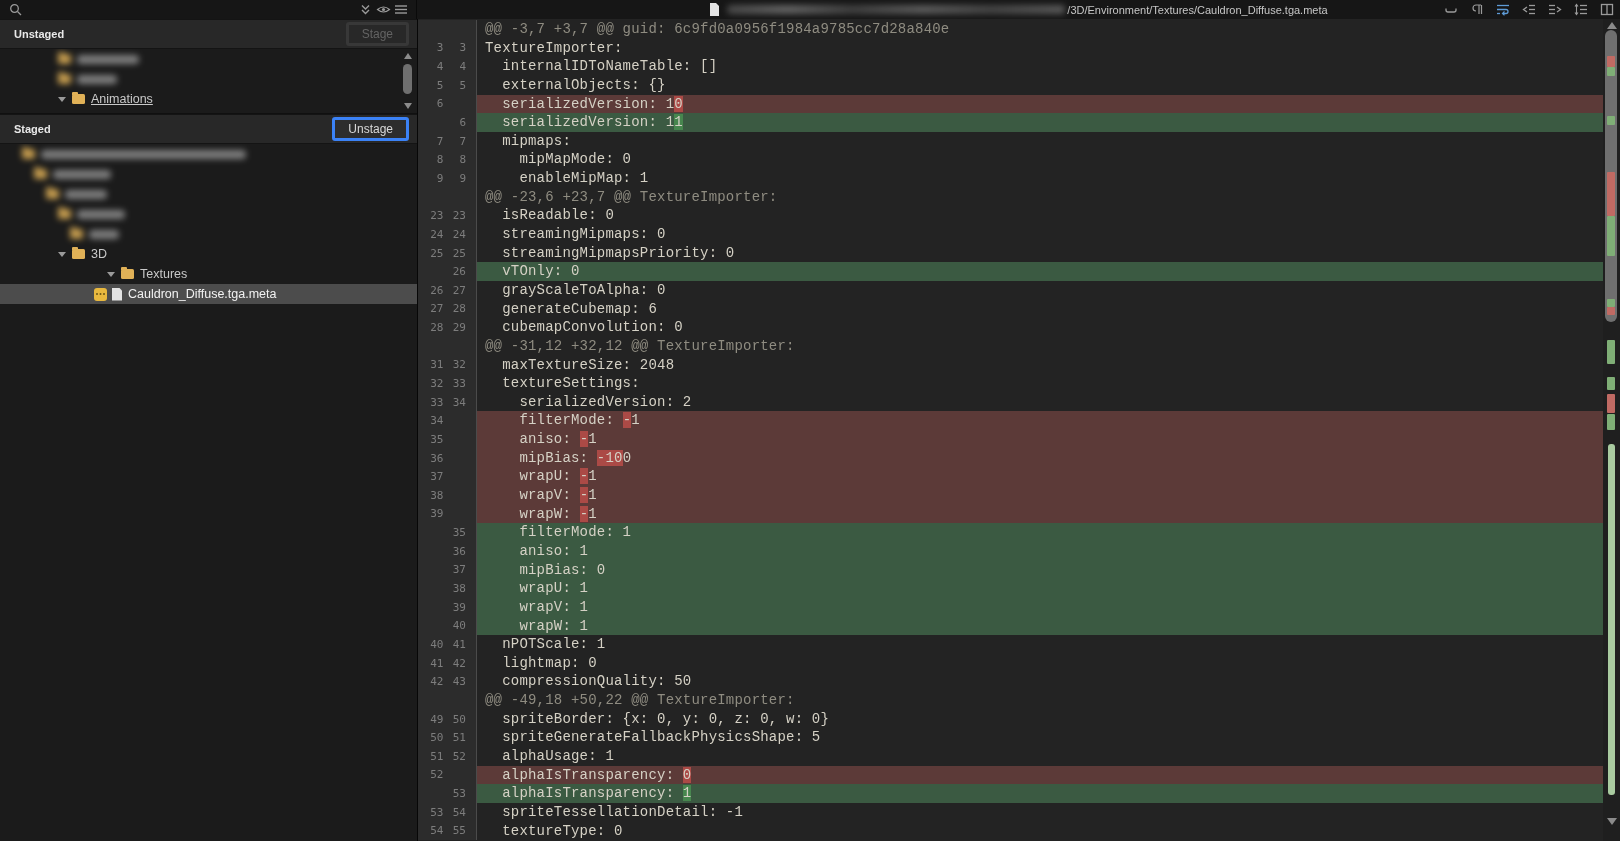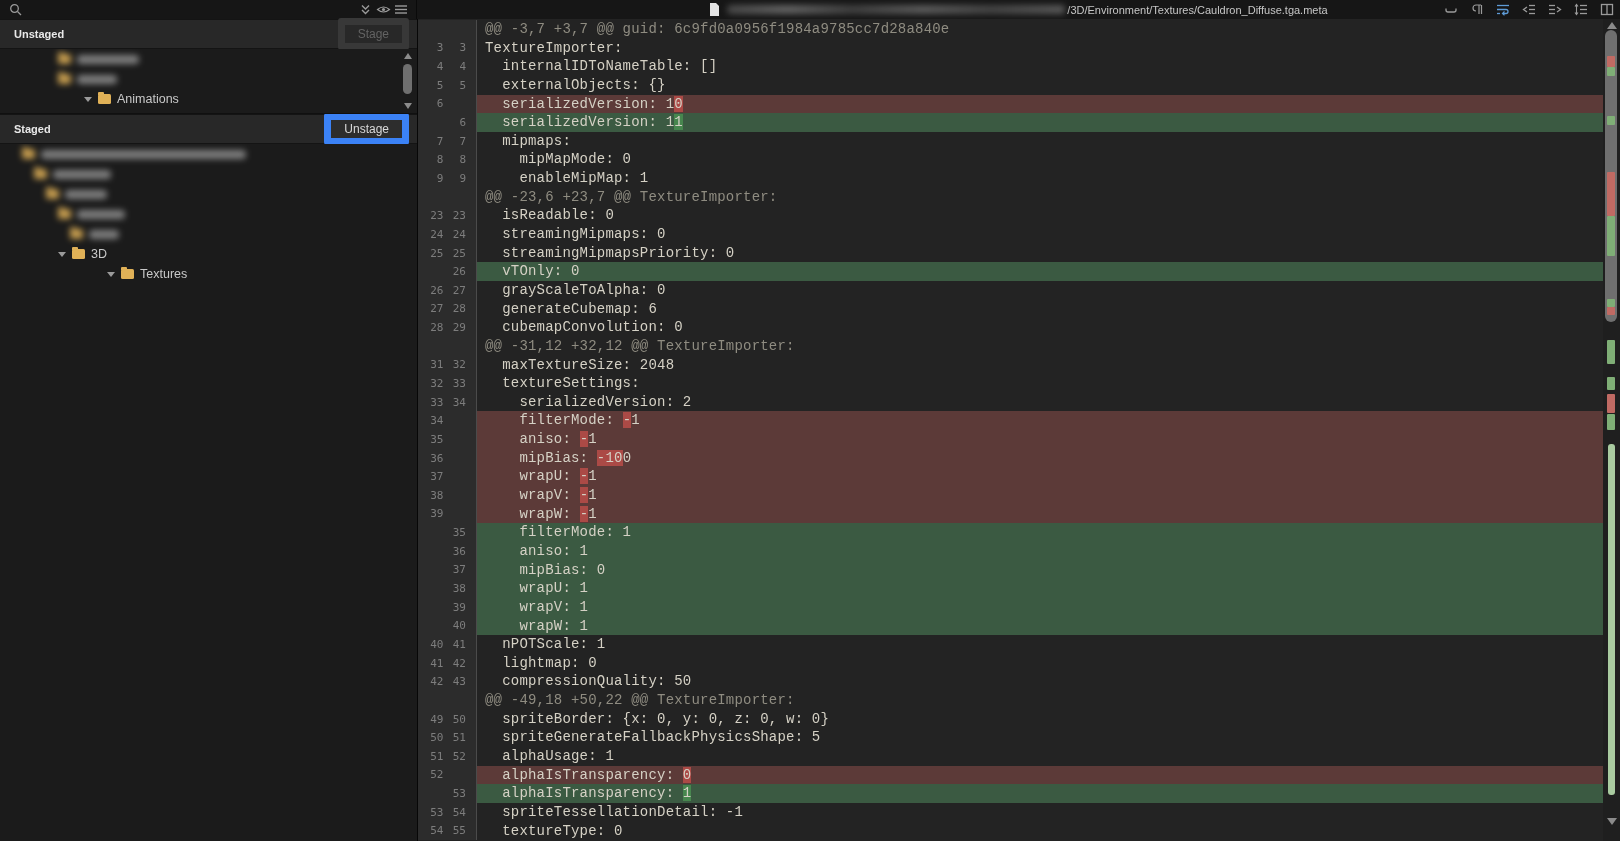--- a/index.html
+++ b/index.html
@@ -23,21 +23,21 @@
   .tb-right .tbicon.active{color:var(--accent-blue);}
   
   .main{position:absolute;top:19px;left:0;right:0;bottom:0;display:flex;}
   .sidebar{width:417px;flex:none;background:var(--bg-sidebar);display:flex;flex-direction:column;
            border-right:1px solid #070707;}
   
   .sechead{height:28px;flex:none;background:var(--bg-header);display:flex;align-items:center;
            padding:0 8px 0 14px;border-bottom:1px solid #141414;border-top:1px solid #141414;}
   .sechead .sectitle{font-size:11px;font-weight:bold;color:#e9e9e9;flex:1;}
   .secbtn{font-family:"Liberation Sans",sans-serif;font-size:12px;padding:2px 13px;border-radius:3px;
-          background:#2d2d2d;border:7px solid #3b82f6;color:#d8d8d8;cursor:pointer;}
+          background:#2d2d2d;border:3px solid #3b82f6;color:#d8d8d8;cursor:pointer;}
   .secbtn.disabled{background:transparent;border-color:#383838;color:#636363;}
   
   .tree{position:relative;background:var(--bg-tree);overflow:hidden;}
   .tree.unstaged{height:64px;flex:none;border-bottom:1px solid #101010;}
   .tree.staged{flex:1;}
   .trow{height:20px;display:flex;align-items:center;font-size:12.5px;color:#c9c9c9;white-space:nowrap;}
   .trow.sel{background:var(--selection);color:#f2f2f2;}
   .rowinner{display:flex;align-items:center;}
   .rowinner.blurred{filter:blur(3px);opacity:.85;}
   .tri{width:0;height:0;border-left:4px solid transparent;border-right:4px solid transparent;
@@ -202,21 +202,21 @@
               <span class="fi folder"></span>
               <span class="blurblob" style="width: 62px;"></span>
             </span>
           </div>
           <div class="trow" style="padding-left: 58px;">
             <span class="rowinner blurred">
               <span class="fi folder"></span>
               <span class="blurblob" style="width: 40px;"></span>
             </span>
           </div>
-          <div class="trow" style="padding-left: 84px;">
+          <div class="trow" style="padding-left: 58px; text-decoration: underline;">
             <span class="rowinner">
               <span class="tri"></span>
               <span class="fi folder"></span>
               <span class="lbl">Animations</span>
             </span>
           </div>
         </div>
       <div class="sechead">
         <span class="sectitle">Staged</span>
         <button class="secbtn">Unstage</button>
@@ -257,20 +257,27 @@
               <span class="tri"></span>
               <span class="fi folder"></span>
               <span class="lbl">3D</span>
             </span>
           </div>
           <div class="trow" style="padding-left: 107px;">
             <span class="rowinner">
               <span class="tri"></span>
               <span class="fi folder"></span>
               <span class="lbl">Textures</span>
+            </span>
+          </div>
+          <div class="trow sel" style="padding-left: 94px;">
+            <span class="rowinner">
+              <span class="badge"></span>
+              <span class="fi doc"></span>
+              <span class="lbl">Cauldron_Diffuse.tga.meta</span>
             </span>
           </div>
         </div>
     </div>
 
     <div class="diffpanel">
       <div id="diff-rows">
           <div class="drow h">
             <span class="gutter">
               <span class="g"></span>

